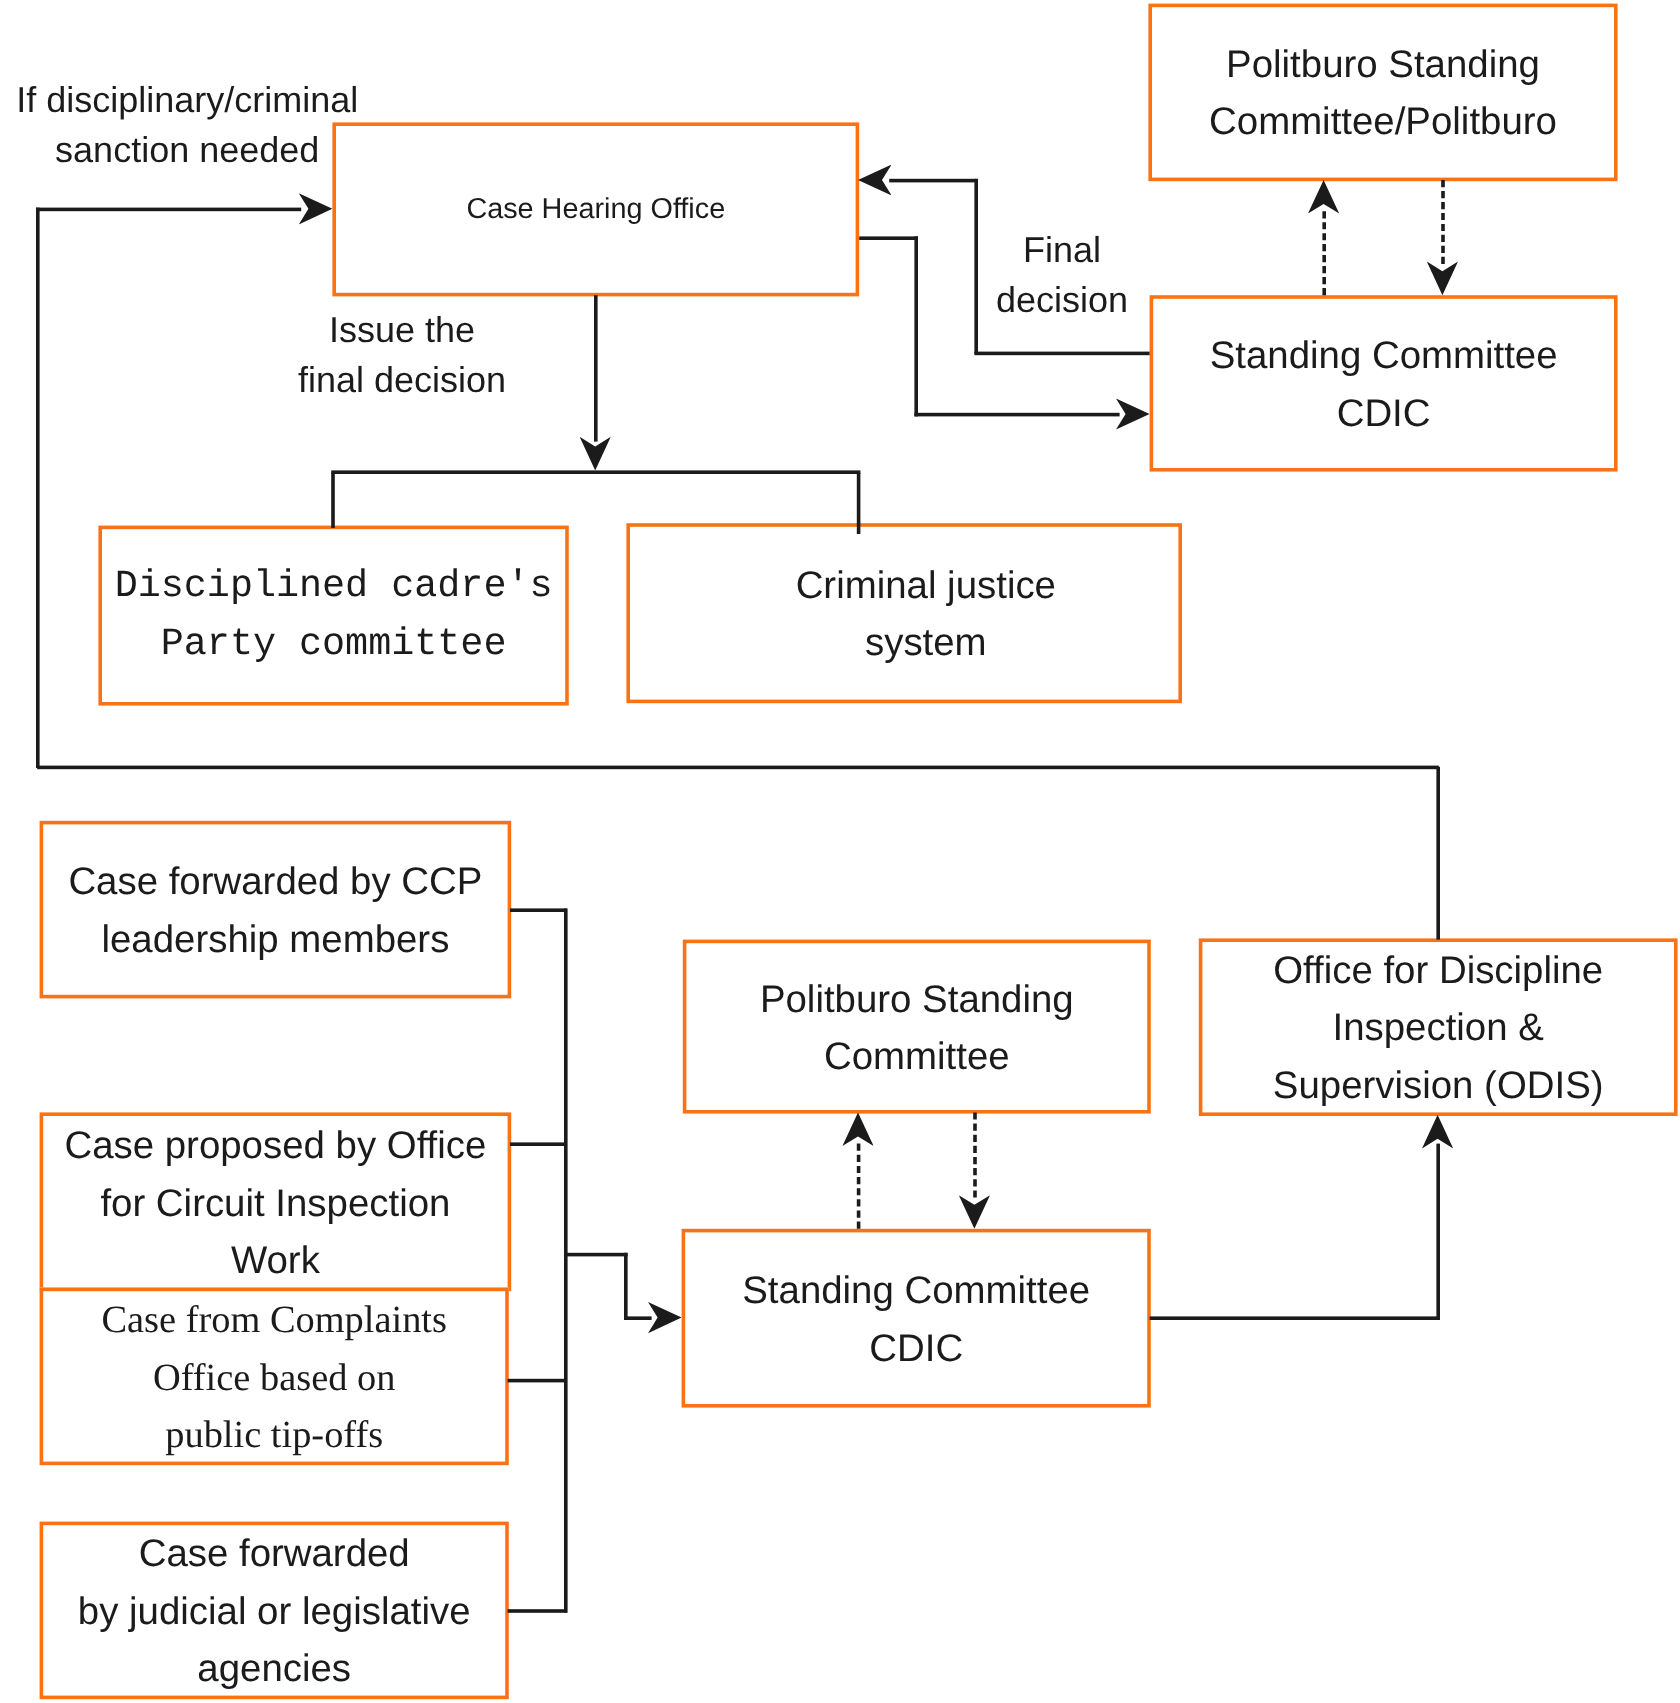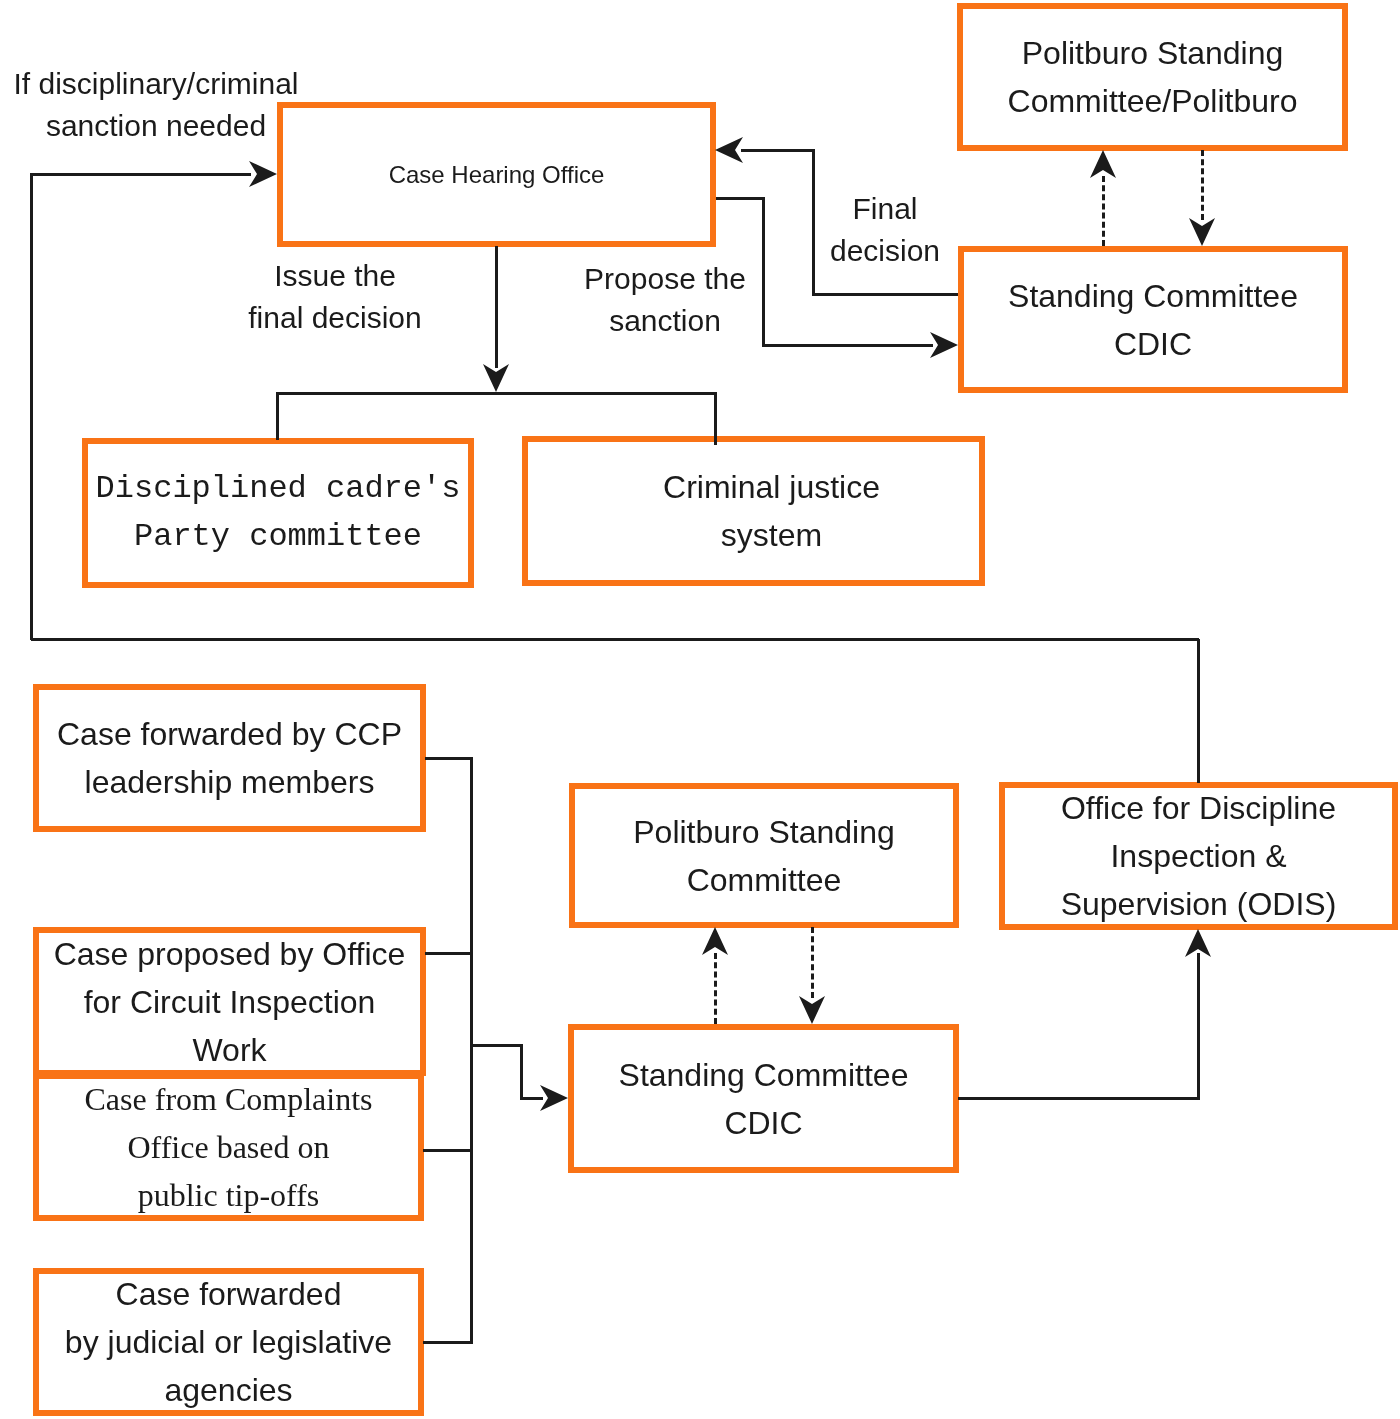--- a/index.html
+++ b/index.html
@@ -8,21 +8,21 @@
     width:1400px;
     height:1419px;
     background:#ffffff;
     font-family:"Liberation Sans", sans-serif;
     color:#1b1b1b;
     overflow:hidden;
   }
   .node{
     position:absolute;
     box-sizing:border-box;
-    border:6px solid #f97316;
+    border:3px solid #f97316;
     background:#ffffff;
     display:flex;
     align-items:center;
     justify-content:center;
     text-align:center;
     white-space:pre-line;
     font-size:32px;
     line-height:48px;
   }
   .lbl{
@@ -79,22 +79,20 @@
   <div class="node" style="left:999px;top:782px;width:399px;height:148px;">Office for Discipline
 Inspection &amp;
 Supervision (ODIS)</div>
 
   <div class="lbl" style="left:0px;top:63px;width:312px;">If disciplinary/criminal
 sanction needed</div>
 
   <div class="lbl" style="left:235px;top:255px;width:200px;">Issue the
 final decision</div>
 
-  <div class="lbl" style="left:572px;top:258px;width:186px;">Propose the
-sanction</div>
 
   <div class="lbl" style="left:818px;top:188px;width:134px;">Final
 decision</div>
 
   <div class="ln" style="left:1197px;top:639px;width:3px;height:144px;"></div>
   <div class="ln" style="left:31px;top:638px;width:1168px;height:3px;"></div>
   <div class="ln" style="left:30px;top:173px;width:3px;height:467px;"></div>
   <div class="ln" style="left:30px;top:173px;width:221px;height:3px;"></div>
 
   <div class="ln" style="left:495px;top:246px;width:3px;height:122px;"></div>

